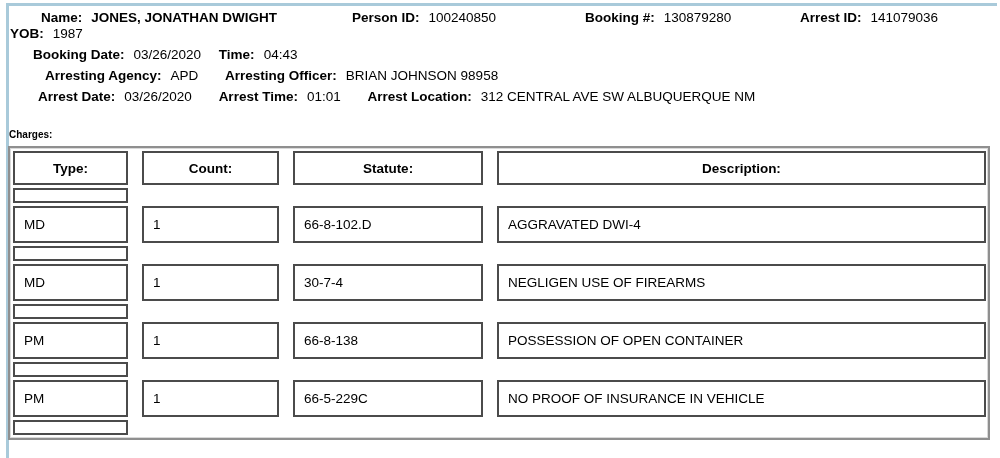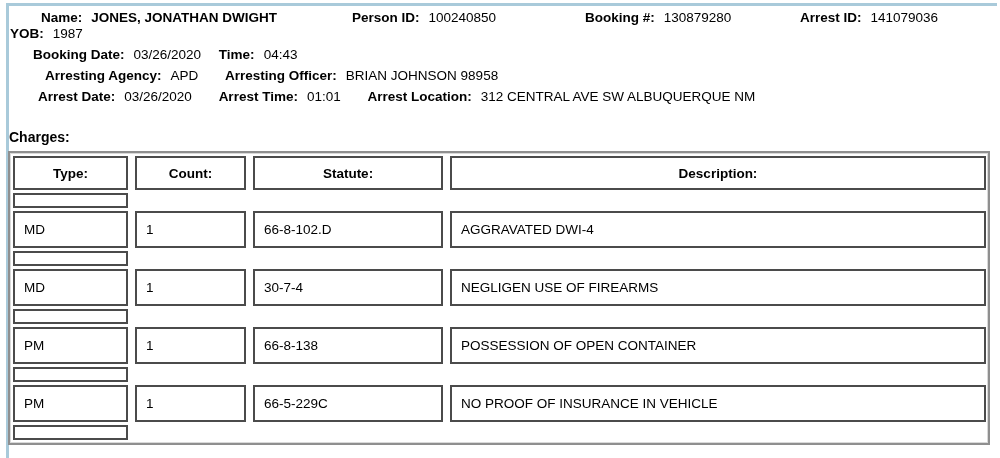--- a/index.html
+++ b/index.html
@@ -48,57 +48,57 @@
   .val { font-weight: normal; }
   .val-bold { font-weight: bold; }
   .line2 { margin-left: 1px; }
   .line3 { margin-top: 5px; padding-left: 24px; }
   .line4 { margin-top: 5px; margin-left: 36px; }
   .line5 { margin-top: 5px; margin-left: 29px; }
   .pair-gap { margin-left: 14px; }
   .pair-gap-lg { margin-left: 23px; }
   .charges-label {
     margin-top: 24px;
-    font-size: 14px;
+    font-size: 10px;
     font-weight: bold;
   }
   .charges-table {
     box-sizing: border-box;
     margin-top: 6px;
     margin-left: -1px;
     width: 982px;
     border: 2px solid #8f8f8f;
     box-shadow: inset 0 0 0 1px #d9d9d9;
     background: #ffffff;
     padding: 3px 0 0 3px;
   }
   .hdr-row, .charge-row {
     display: flex;
-    gap: 7px;
+    gap: 14px;
     margin-bottom: 3px;
   }
   .cell {
     box-sizing: border-box;
     border: 2px solid #4b4b4b;
     background: #ffffff;
     font-size: 13.5px;
     display: flex;
     align-items: center;
   }
   .hdr-cell {
     height: 34px;
     justify-content: center;
     font-weight: bold;
   }
   .data-cell {
     height: 37px;
     padding-left: 9px;
   }
   .c-type    { width: 115px; }
-  .c-count   { width: 111px; }
+  .c-count   { width: 137px; }
   .c-statute { width: 190px; }
   .c-desc    { flex: 1; margin-right: 2px; }
   .spacer-row {
     box-sizing: border-box;
     width: 115px;
     height: 15px;
     border: 2px solid #4b4b4b;
     background: #ffffff;
     margin-bottom: 3px;
   }

